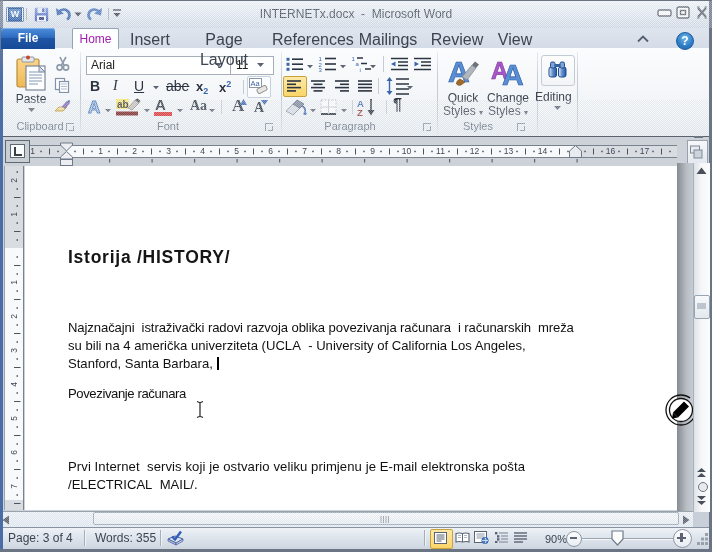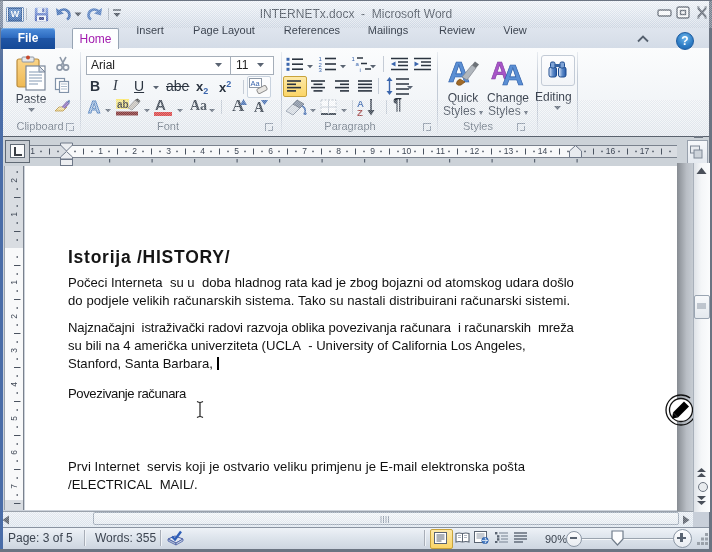--- a/index.html
+++ b/index.html
@@ -19,21 +19,21 @@
 #rborder{position:absolute;left:709px;top:0;width:3px;height:552px;background:#6b7482}
 .t12{font-size:12px;color:#3c4450}
 .gsep{position:absolute;top:52px;width:1px;height:82px;background:linear-gradient(#e8ecf1,#c3cbd6 30%,#c3cbd6 75%,#e4e8ee)}
 .glabel{position:absolute;top:120px;height:13px;text-align:center;font-size:11px;color:#68737f}
 .launcher{position:absolute;width:7px;height:7px;border-left:1px solid #8a95a3;border-top:1px solid #8a95a3}
 .launcher:after{content:"";position:absolute;left:2px;top:2px;width:4px;height:4px;border-right:1.5px solid #8a95a3;border-bottom:1.5px solid #8a95a3}
 .doc{position:absolute;left:68px;font-size:13.1px;line-height:17.9px;color:#111;white-space:nowrap}
 .sbsep{position:absolute;top:530px;width:1px;height:16px;background:#a8aeb8;box-shadow:1px 0 0 #f0f3f7}
 .dither{position:absolute;pointer-events:none;background-image:repeating-conic-gradient(rgba(255,255,255,0.35) 0% 25%, rgba(175,188,205,0.18) 0% 50%);background-size:2px 2px}
 
-.tab{position:absolute;top:20px;height:20px;line-height:20px;text-align:center;font-size:11px;color:#3c4450}
+.tab{position:absolute;top:30px;height:20px;line-height:20px;text-align:center;font-size:16px;color:#3c4450}
 #filetab{position:absolute;left:1px;top:28px;width:54px;height:21px;background:linear-gradient(#4e8edb,#2d6bc0 45%,#1f55a5 50%,#164a97);border-radius:3px 3px 0 0;color:#fff;font-size:12px;font-weight:bold;text-align:center;line-height:21px;box-shadow:inset 0 1px 0 #7fb2e8}
 #hometab{position:absolute;left:72px;top:28px;width:45px;height:20px;background:#fdfeff;border:1px solid #97a4b4;border-bottom:none;border-radius:2px 2px 0 0;font-size:12px;color:#a21caf;text-align:center;line-height:20px}
 </style></head>
 <body>
 <div id="win">
 <div id="titlebar"></div>
 <div id="tabrow"></div>
 <div id="ribbon"></div>
 <div id="ribbonedge"></div>
 <div id="rulerrow"></div>
@@ -539,21 +539,20 @@
       <text x="0" y="0" text-anchor="middle" font-size="8.5" fill="#3f4856" font-family="Liberation Sans" transform="translate(13.2 320.5) rotate(-90)">7</text>
       <rect x="12.5" y="328.25" width="1.5" height="1.5" fill="#4a5360"></rect>
       <rect x="10" y="337" width="6.5" height="1" fill="#4a5360"></rect>
     </svg>
 
 <div class="abs" style="left:25px;top:166px;width:652px;height:344px;background:#fff"></div>
 
 <div class="abs" style="left:677px;top:163px;width:16px;height:349px;background:linear-gradient(90deg,#878c92,#b9bec5 60%,#c6ccd3)"></div>
 
 <div class="abs" style="left:68px;top:246.5px;font-size:17.5px;font-weight:bold;color:#151515;letter-spacing:0.75px">Istorija /HISTORY/</div>
-<div class="doc" style="top:274px">Počeci Interneta&nbsp; su u&nbsp; doba hladnog rata kad je zbog bojazni od atomskog udara došlo<br><span style="letter-spacing:0.06px">do podjele velikih računarskih sistema. Tako su nastali distribuirani računarski sistemi.</span></div>
 <div class="doc" style="top:319px"><span style="letter-spacing:-0.105px">Najznačajni&nbsp; istraživački radovi razvoja oblika povezivanja računara&nbsp; i računarskih&nbsp; mreža</span><br>su bili na 4 američka univerziteta (UCLA&nbsp; - University of California Los Angeles,<br>Stanford, Santa Barbara, <span style="display:inline-block;width:2px;height:13px;background:#000;vertical-align:-2px"></span></div>
 <div class="doc" style="top:385px"><span style="letter-spacing:-0.4px">Povezivanje računara</span></div>
 <div class="doc" style="top:458px"><span style="letter-spacing:0.08px">Prvi Internet&nbsp; servis koji je ostvario veliku primjenu je E-mail elektronska pošta</span><br>/ELECTRICAL&nbsp; MAIL/.</div>
 
 <svg class="abs" style="left:194px;top:400px" width="12" height="19" viewBox="0 0 12 19">
 <path d="M3 1.5 Q5 2.5 6 2.5 Q7 2.5 9 1.5 M6 2.5 V16.5 M3 17.5 Q5 16.5 6 16.5 Q7 16.5 9 17.5" fill="none" stroke="#222" stroke-width="1.2"></path>
 </svg>
 
 <svg class="abs" style="left:664px;top:393px" width="34" height="34" viewBox="0 0 34 34">
 <circle cx="17" cy="17" r="15" fill="none" stroke="#111" stroke-width="1.3" stroke-dasharray="80 14"></circle>
@@ -594,21 +593,21 @@
         <path d="M1 0 v7"></path>
         <path d="M3.5 0 v7"></path>
         <path d="M6 0 v7"></path>
         <path d="M8.5 0 v7"></path>
       </g>
     </svg>
 <svg class="abs" style="left:682px;top:515px" width="8" height="10" viewBox="0 0 8 10">
       <path d="M1 0.5 L1 9.5 L7.5 5 Z" fill="#4a505a"></path>
     </svg>
 
-<div class="abs t12" style="left:8px;top:531px">Page: 3 of 5</div>
+<div class="abs t12" style="left:8px;top:531px">Page: 3 of 4</div>
 <div class="sbsep" style="left:84px"></div>
 <div class="abs t12" style="left:95px;top:531px">Words: 355</div>
 <div class="sbsep" style="left:160px"></div>
 <svg class="abs" style="left:166px;top:530px" width="20" height="16" viewBox="0 0 20 16">
 <path d="M2 9 L9 6 L17 9 L10 13 Z" fill="#dfe5ef" stroke="#4a5fa5" stroke-width="1"></path>
 <path d="M2 9 L2 11 L10 15 L10 13 Z" fill="#b9c4da" stroke="#4a5fa5" stroke-width="0.8"></path>
 <path d="M10 13 L10 15 L17 11 L17 9 Z" fill="#cdd6e6" stroke="#4a5fa5" stroke-width="0.8"></path>
 <path d="M6 6.5 L9 9.5 L15 1.5" fill="none" stroke="#2d5eb8" stroke-width="2.4"></path>
 </svg>
 <div class="sbsep" style="left:424px"></div>

